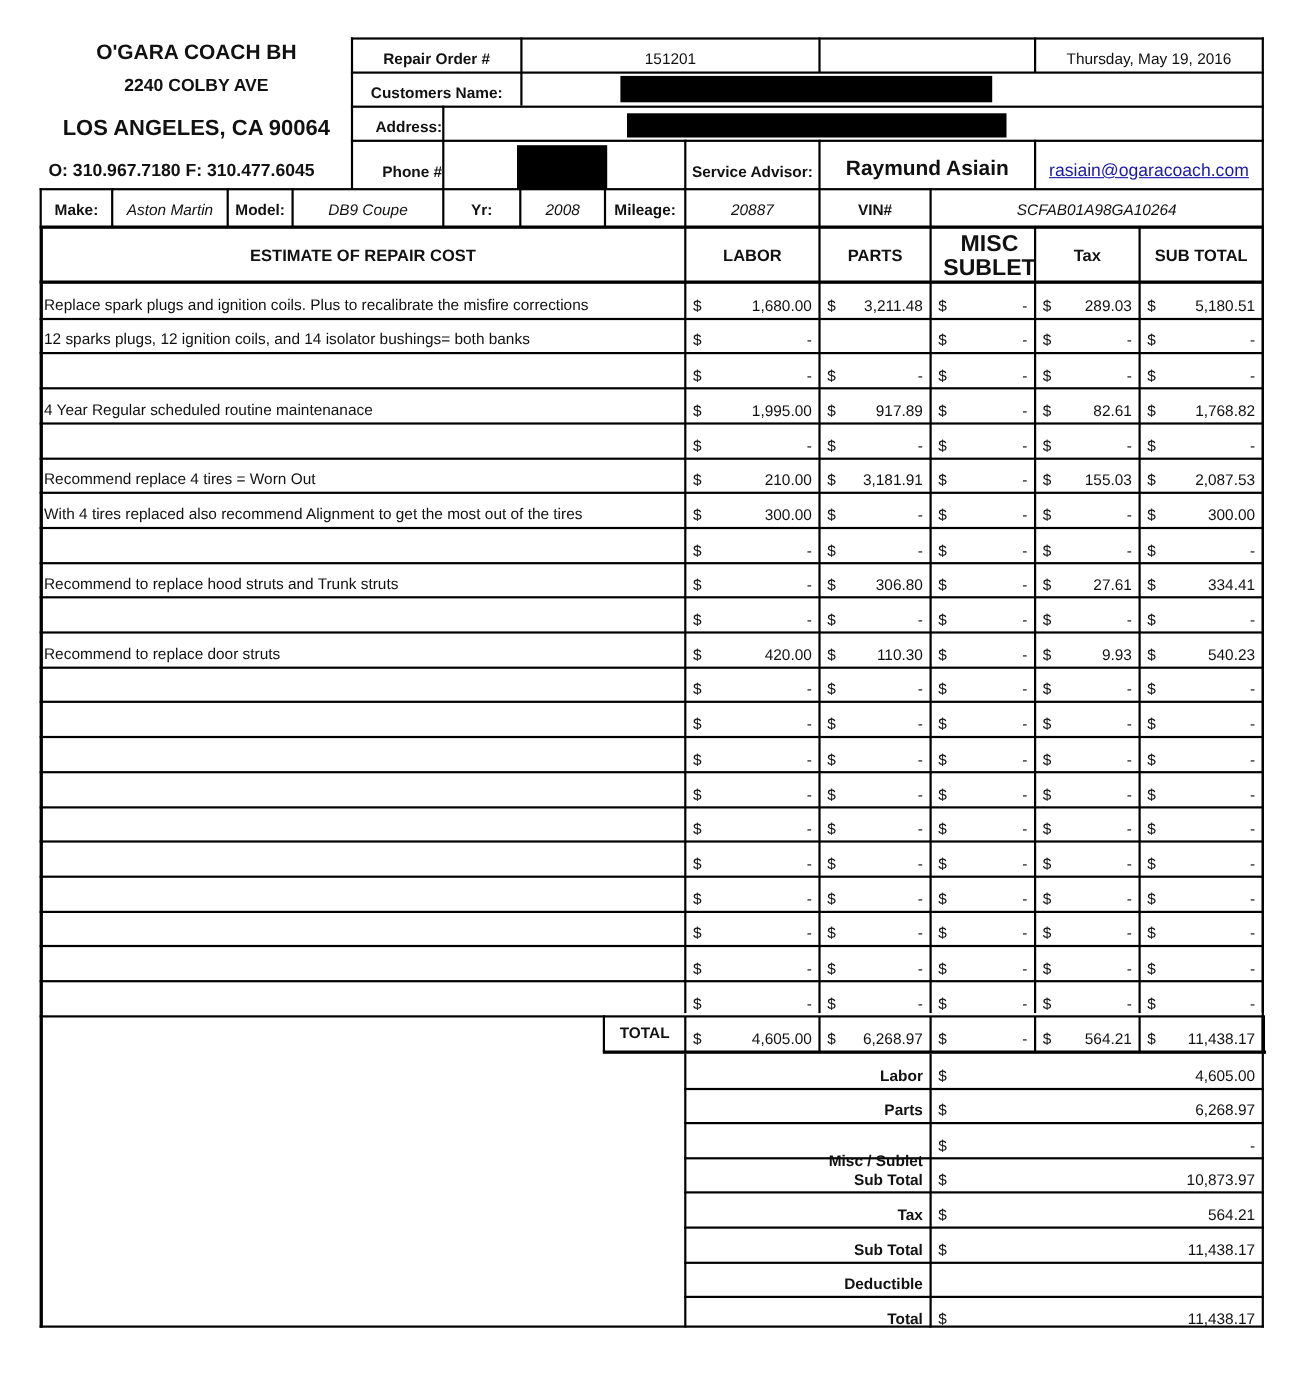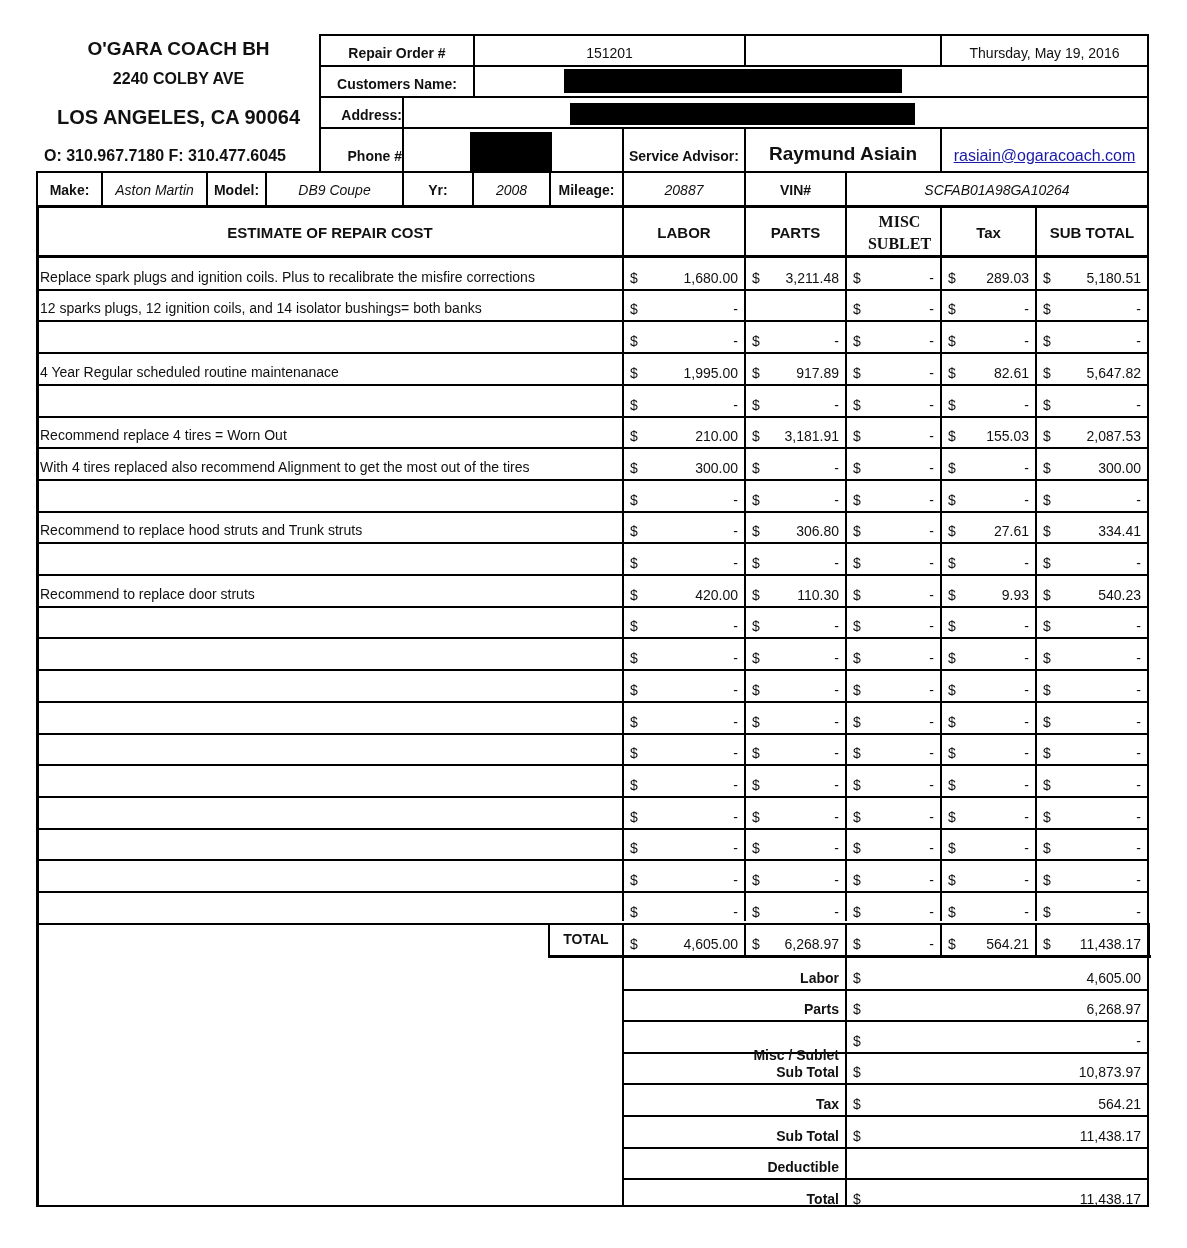--- a/index.html
+++ b/index.html
@@ -83,21 +83,21 @@
     <div class="line" style="left: 36px; top: 255px; width: 1113px; height: 3px;"></div>
     <div class="line" style="left: 622px; top: 207px; width: 2px; height: 714px;"></div>
     <div class="line" style="left: 744px; top: 207px; width: 2px; height: 714px;"></div>
     <div class="line" style="left: 845px; top: 207px; width: 2px; height: 714px;"></div>
     <div class="line" style="left: 940px; top: 207px; width: 2px; height: 714px;"></div>
     <div class="line" style="left: 1035px; top: 207px; width: 2px; height: 714px;"></div>
     <div class="line" style="left: 1147px; top: 207px; width: 2px; height: 714px;"></div>
     <div class="cell bold center" style="left: 40px; top: 210px; width: 580px; height: 45px; font-size: 15px;">ESTIMATE OF REPAIR COST</div>
     <div class="cell bold center" style="left: 624px; top: 210px; width: 120px; height: 45px; white-space: pre-line; font-size: 15px; line-height: 22px;">LABOR</div>
     <div class="cell bold center" style="left: 746px; top: 210px; width: 99px; height: 45px; white-space: pre-line; font-size: 15px; line-height: 22px;">PARTS</div>
-    <div class="cell bold center" style="left: 847px; top: 210px; width: 105px; height: 45px; white-space: pre-line; font-size: 16px; line-height: 22px; font-family: Liberation Serif, serif;">MISC
+    <div class="cell bold center" style="left: 847px; top: 210px; width: 105px; height: 45px; white-space: pre-line; font-size: 21px; line-height: 22px;">MISC
 SUBLET</div>
     <div class="cell bold center" style="left: 942px; top: 210px; width: 93px; height: 45px; white-space: pre-line; font-size: 15px; line-height: 22px;">Tax</div>
     <div class="cell bold center" style="left: 1037px; top: 210px; width: 110px; height: 45px; white-space: pre-line; font-size: 15px; line-height: 22px;">SUB TOTAL</div>
     <div class="line" style="left: 36px; top: 289px; width: 1113px; height: 2px;"></div>
     <div class="desc" style="top: 258px; height: 32px; width: 580px;">Replace spark plugs and ignition coils. Plus to recalibrate the misfire corrections</div>
     <div class="money" style="left: 624px; top: 258px; width: 120px; height: 32px;">
       <span class="d">$</span>
       <span class="v">1,680.00</span>
     </div>
     <div class="money" style="left: 746px; top: 258px; width: 99px; height: 32px;">
@@ -170,21 +170,21 @@
     <div class="money" style="left: 847px; top: 353px; width: 93px; height: 32px;">
       <span class="d">$</span>
       <span class="v">-</span>
     </div>
     <div class="money" style="left: 942px; top: 353px; width: 93px; height: 32px;">
       <span class="d">$</span>
       <span class="v">82.61</span>
     </div>
     <div class="money" style="left: 1037px; top: 353px; width: 110px; height: 32px;">
       <span class="d">$</span>
-      <span class="v">5,647.82</span>
+      <span class="v">1,768.82</span>
     </div>
     <div class="line" style="left: 36px; top: 416px; width: 1113px; height: 2px;"></div>
     <div class="desc" style="top: 385px; height: 32px; width: 580px;"></div>
     <div class="money" style="left: 624px; top: 385px; width: 120px; height: 32px;">
       <span class="d">$</span>
       <span class="v">-</span>
     </div>
     <div class="money" style="left: 746px; top: 385px; width: 99px; height: 32px;">
       <span class="d">$</span>
       <span class="v">-</span>

